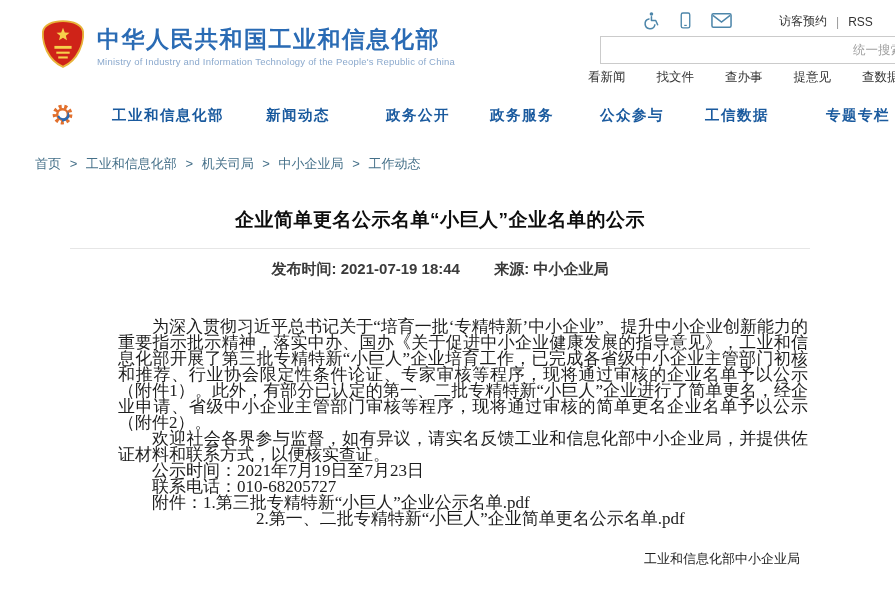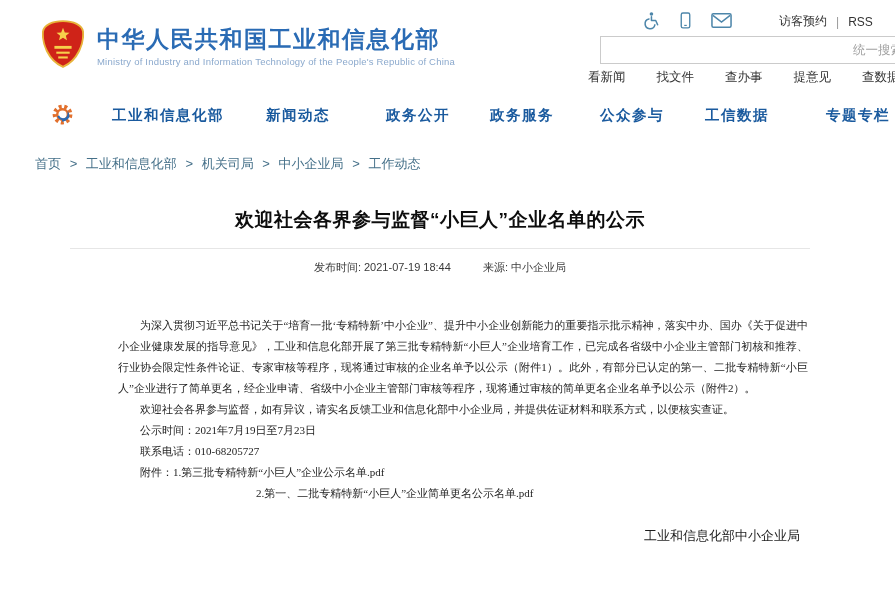--- a/index.html
+++ b/index.html
@@ -47,27 +47,27 @@
 
   
   .breadcrumb { position:absolute; left:35px; top:155px; font-size:13px; color:#457089; }
   .breadcrumb .bc-item { cursor:pointer;font-family:Liberation Serif, serif; }
   .breadcrumb .bc-sep { margin:0 5px; }
 
   
   .article { position:absolute; left:70px; top:205px; width:740px; }
   .article-title { text-align:center; font-size:19px; font-weight:bold; color:#0d0d0d; line-height:30px; letter-spacing:0.5px; }
   .title-divider { border-bottom:1px solid #e6e6e6; margin-top:13px; }
-  .article-meta { text-align:center; margin-top:11px; font-size:11px; color:#3a3a3a; }
+  .article-meta { text-align:center; margin-top:11px; font-size:15px; color:#3a3a3a;font-weight:bold; }
   .article-meta .gap { display:inline-block; width:26px; }
 
   .article-body {
     margin:40px 0 12px 48px; width:690px;
     font-family:"Liberation Serif", serif;
-    font-size:11px; line-height:21px; color:#1d1d1d; text-align:justify;
+    font-size:17px; line-height:16px; color:#1d1d1d; text-align:justify;
   }
   .article-body p { text-indent:2em; }
   .article-body p.attach-cont { text-indent:0; padding-left:138px; }
   .attach-link { color:#1d1d1d; text-decoration:none; cursor:pointer; }
 
   .signature { margin-top:23px; font-family:Liberation Mono, monospace; font-size:13px; color:#1d1d1d; }
   .signature .sig-org { text-align:right; padding-right:10px; }
 </style>
 </head>
 <body>
@@ -157,21 +157,21 @@
     <span class="bc-item">工业和信息化部</span>
     <span class="bc-sep">&gt;</span>
     <span class="bc-item">机关司局</span>
     <span class="bc-sep">&gt;</span>
     <span class="bc-item">中小企业局</span>
     <span class="bc-sep">&gt;</span>
     <span class="bc-item">工作动态</span>
   </div>
 
   <div class="article">
-    <div class="article-title">欢迎社会各界参与监督“小巨人”企业名单的公示</div>
+    <div class="article-title">企业简单更名公示名单“小巨人”企业名单的公示</div>
     <div class="title-divider"></div>
 
     <div class="article-meta">
       <span>发布时间:</span>
       <span>2021-07-19 18:44</span>
       <span class="gap"></span>
       <span>来源:</span>
       <span>中小企业局</span>
     </div>
 

